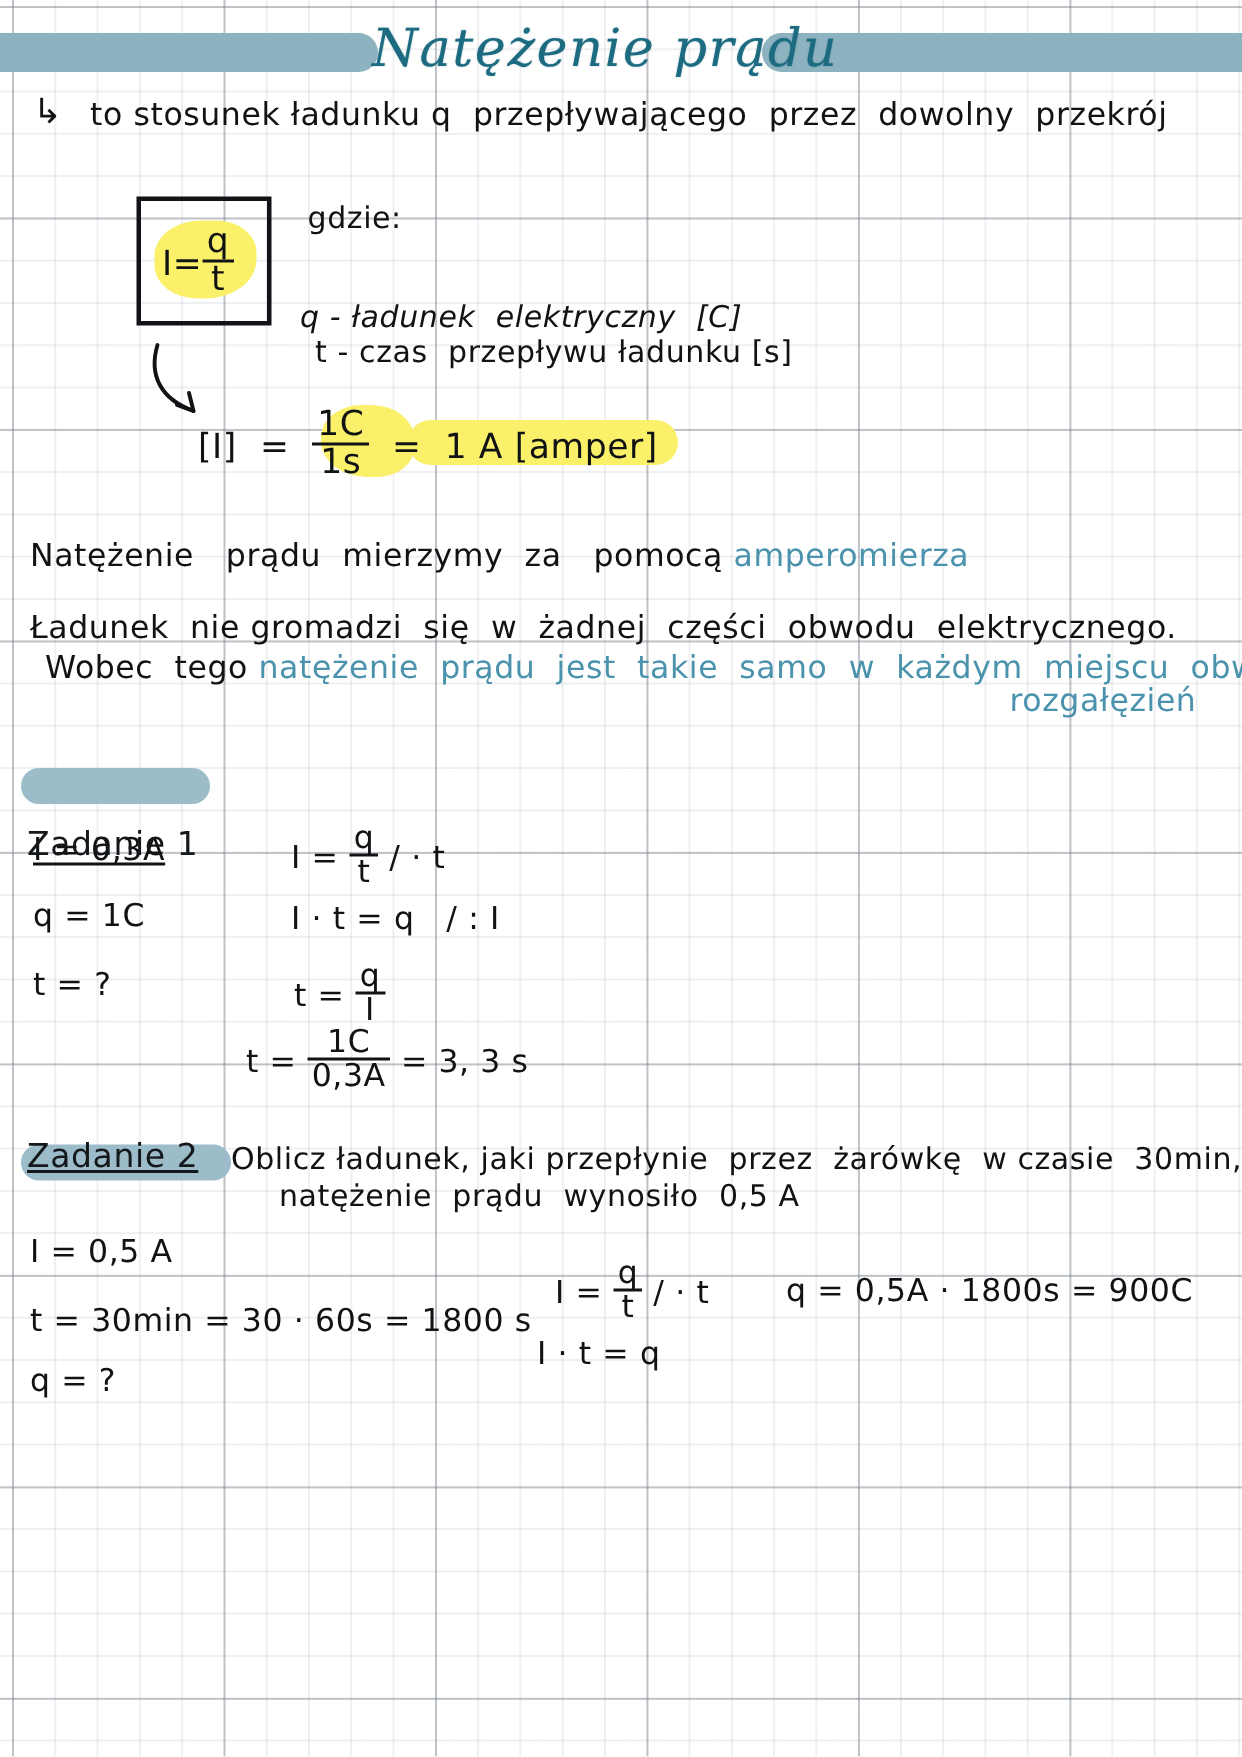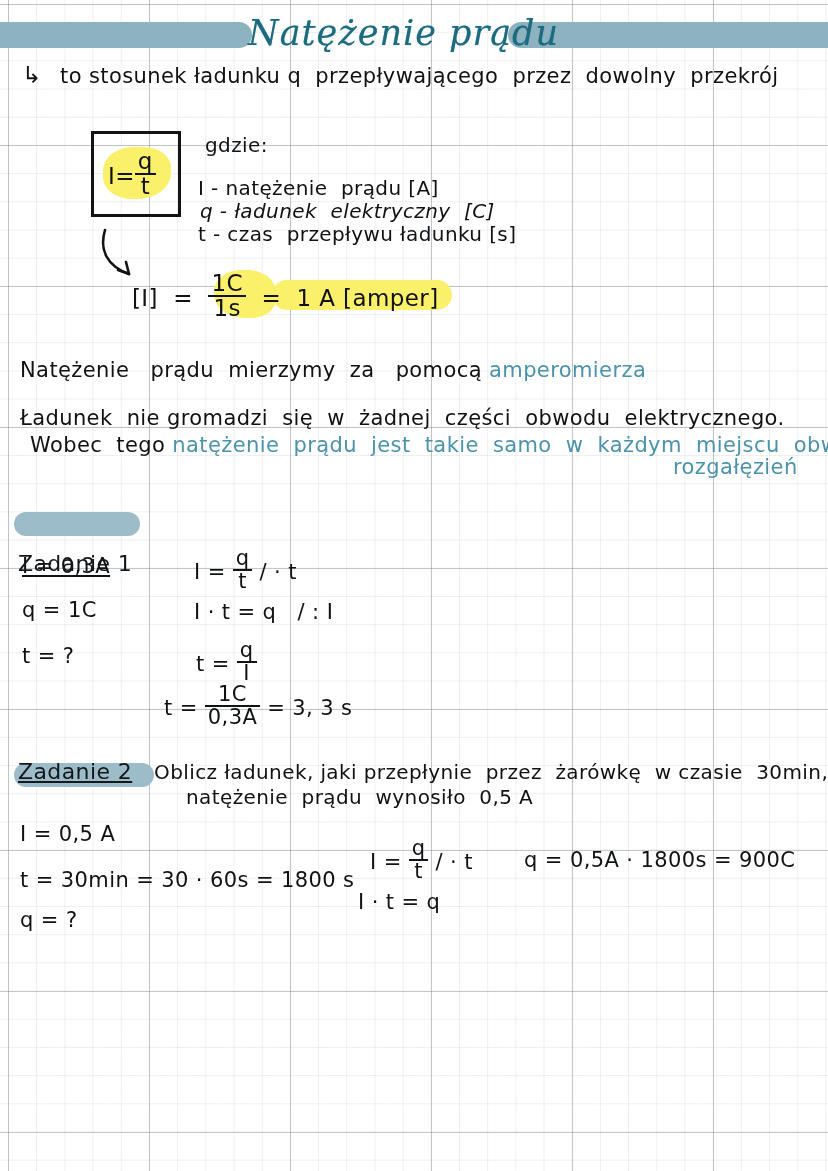--- a/index.html
+++ b/index.html
@@ -102,21 +102,21 @@
 
   #formula-main {
     left: 108px; top: 150px;
     font-size: 23px;
     z-index: 3;
   }
 
   #gdzie     { left: 205px; top: 133px; font-size: 20px; }
   #legend-1  { left: 198px; top: 176px; font-size: 20px; }
   #legend-2  { left: 200px; top: 199px; font-size: 20px; font-style: italic; }
-  #legend-3  { left: 198px; top: 222px; font-size: 20px; }
+  #legend-3  { left: 210px; top: 222px; font-size: 20px; }
 
   
   #curve-arrow { position: absolute; left: 95px; top: 228px; z-index: 2; }
 
   #unit-line {
     left: 132px; top: 272px;
     font-size: 23px;
     z-index: 3;
   }
 
@@ -176,21 +176,20 @@
   <div class="hw hw-title" id="title">Natężenie prądu</div>
 
   <div class="hw" id="arrow-intro">↳</div>
   <div class="hw" id="intro-l1">to stosunek ładunku q  przepływającego  przez  dowolny  przekrój</div>
 
   <div id="formula-box"></div>
   <div class="yellow-hl" id="hl-box"></div>
   <div class="hw" id="formula-main"><span>I</span><span>=</span><span class="frac"><span class="num">q</span><span class="den">t</span></span></div>
 
   <div class="hw" id="gdzie">gdzie:</div>
-  <div class="hw" id="legend-1">I - natężenie  prądu [A]</div>
   <div class="hw" id="legend-2">q - ładunek  elektryczny  [C]</div>
   <div class="hw" id="legend-3">t - czas  przepływu ładunku [s]</div>
 
   <svg id="curve-arrow" width="80" height="60" viewBox="0 0 80 60">
     <path d="M10 2 C 4 22, 12 38, 34 46" stroke="#121316" stroke-width="2.6" fill="none" stroke-linecap="round"></path>
     <path d="M34 46 L 23 42 M34 46 L 31 34" stroke="#121316" stroke-width="2.6" fill="none" stroke-linecap="round"></path>
   </svg>
 
   <div class="yellow-hl" id="hl-unit-a"></div>
   <div class="yellow-hl" id="hl-unit-b"></div>

